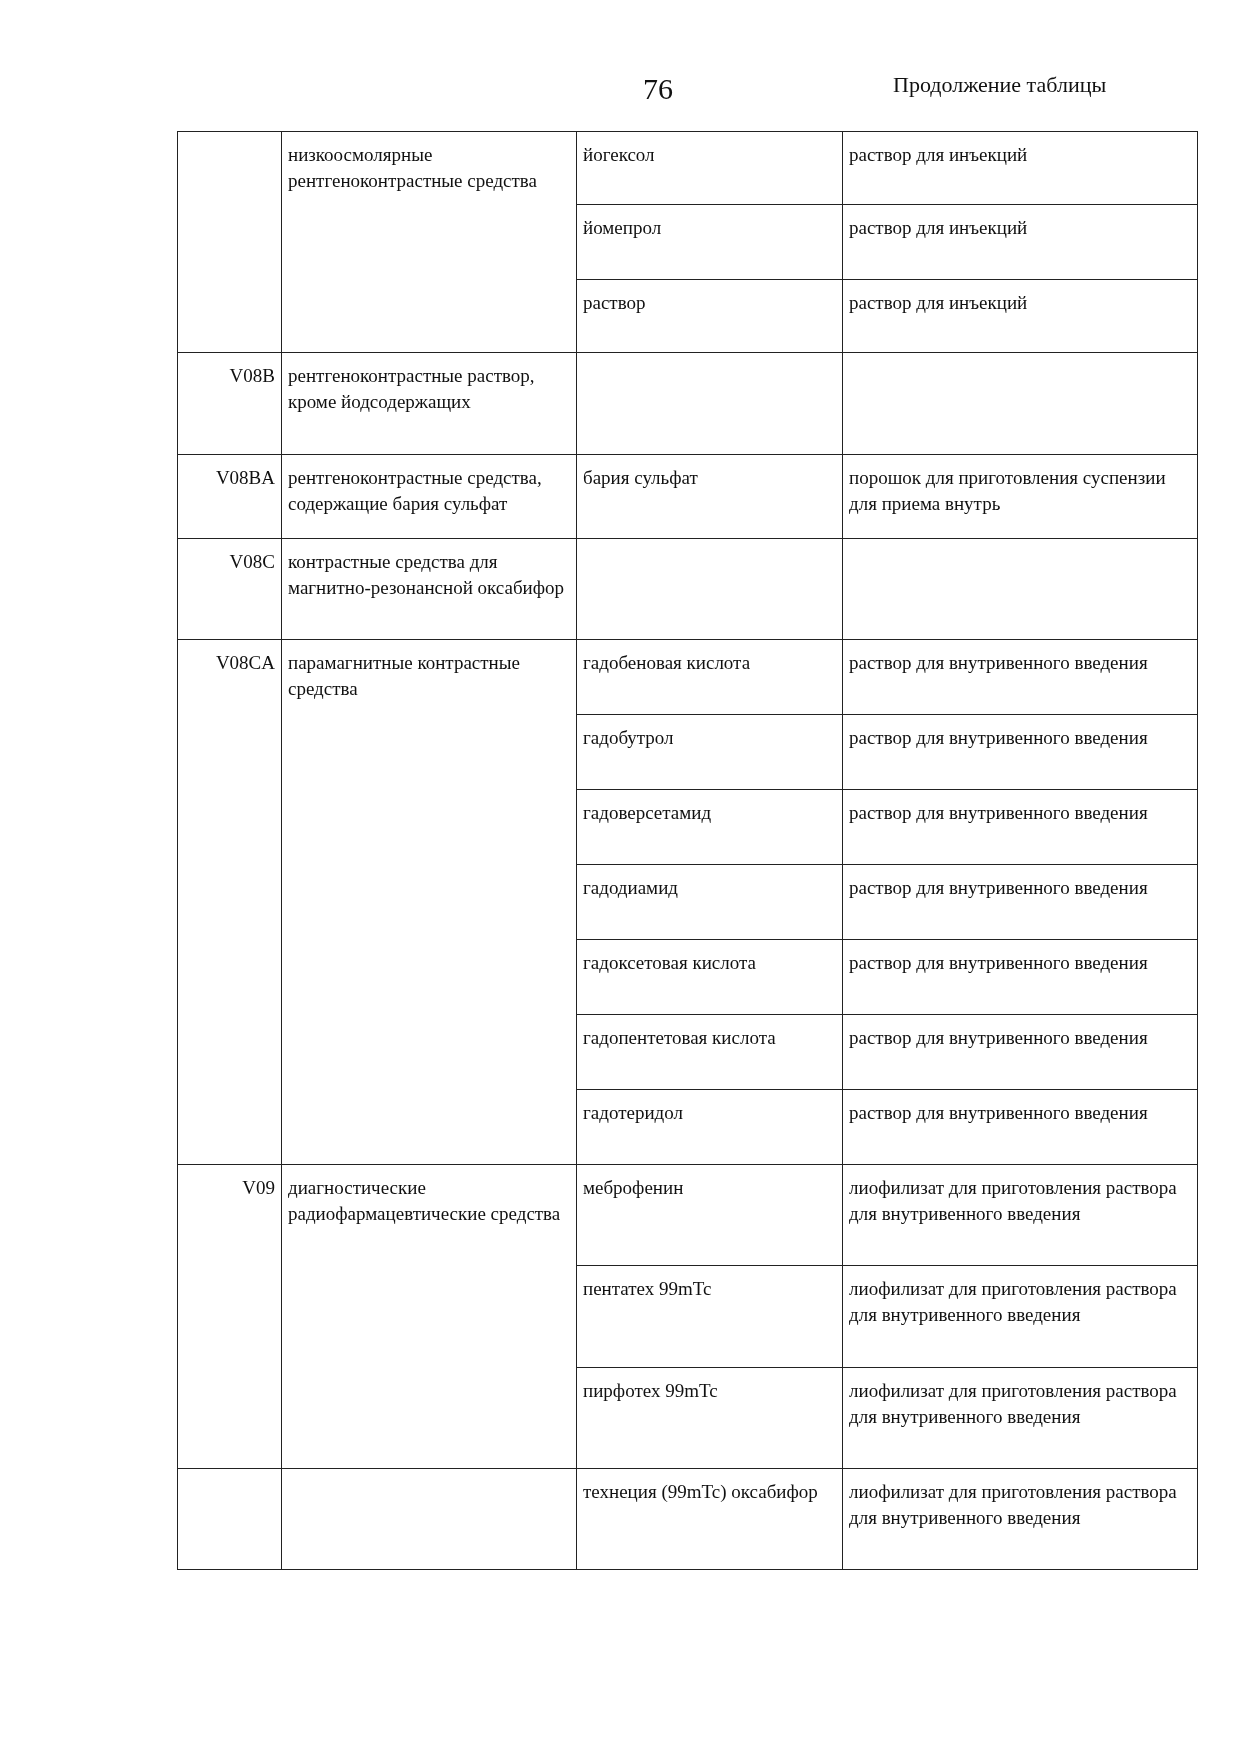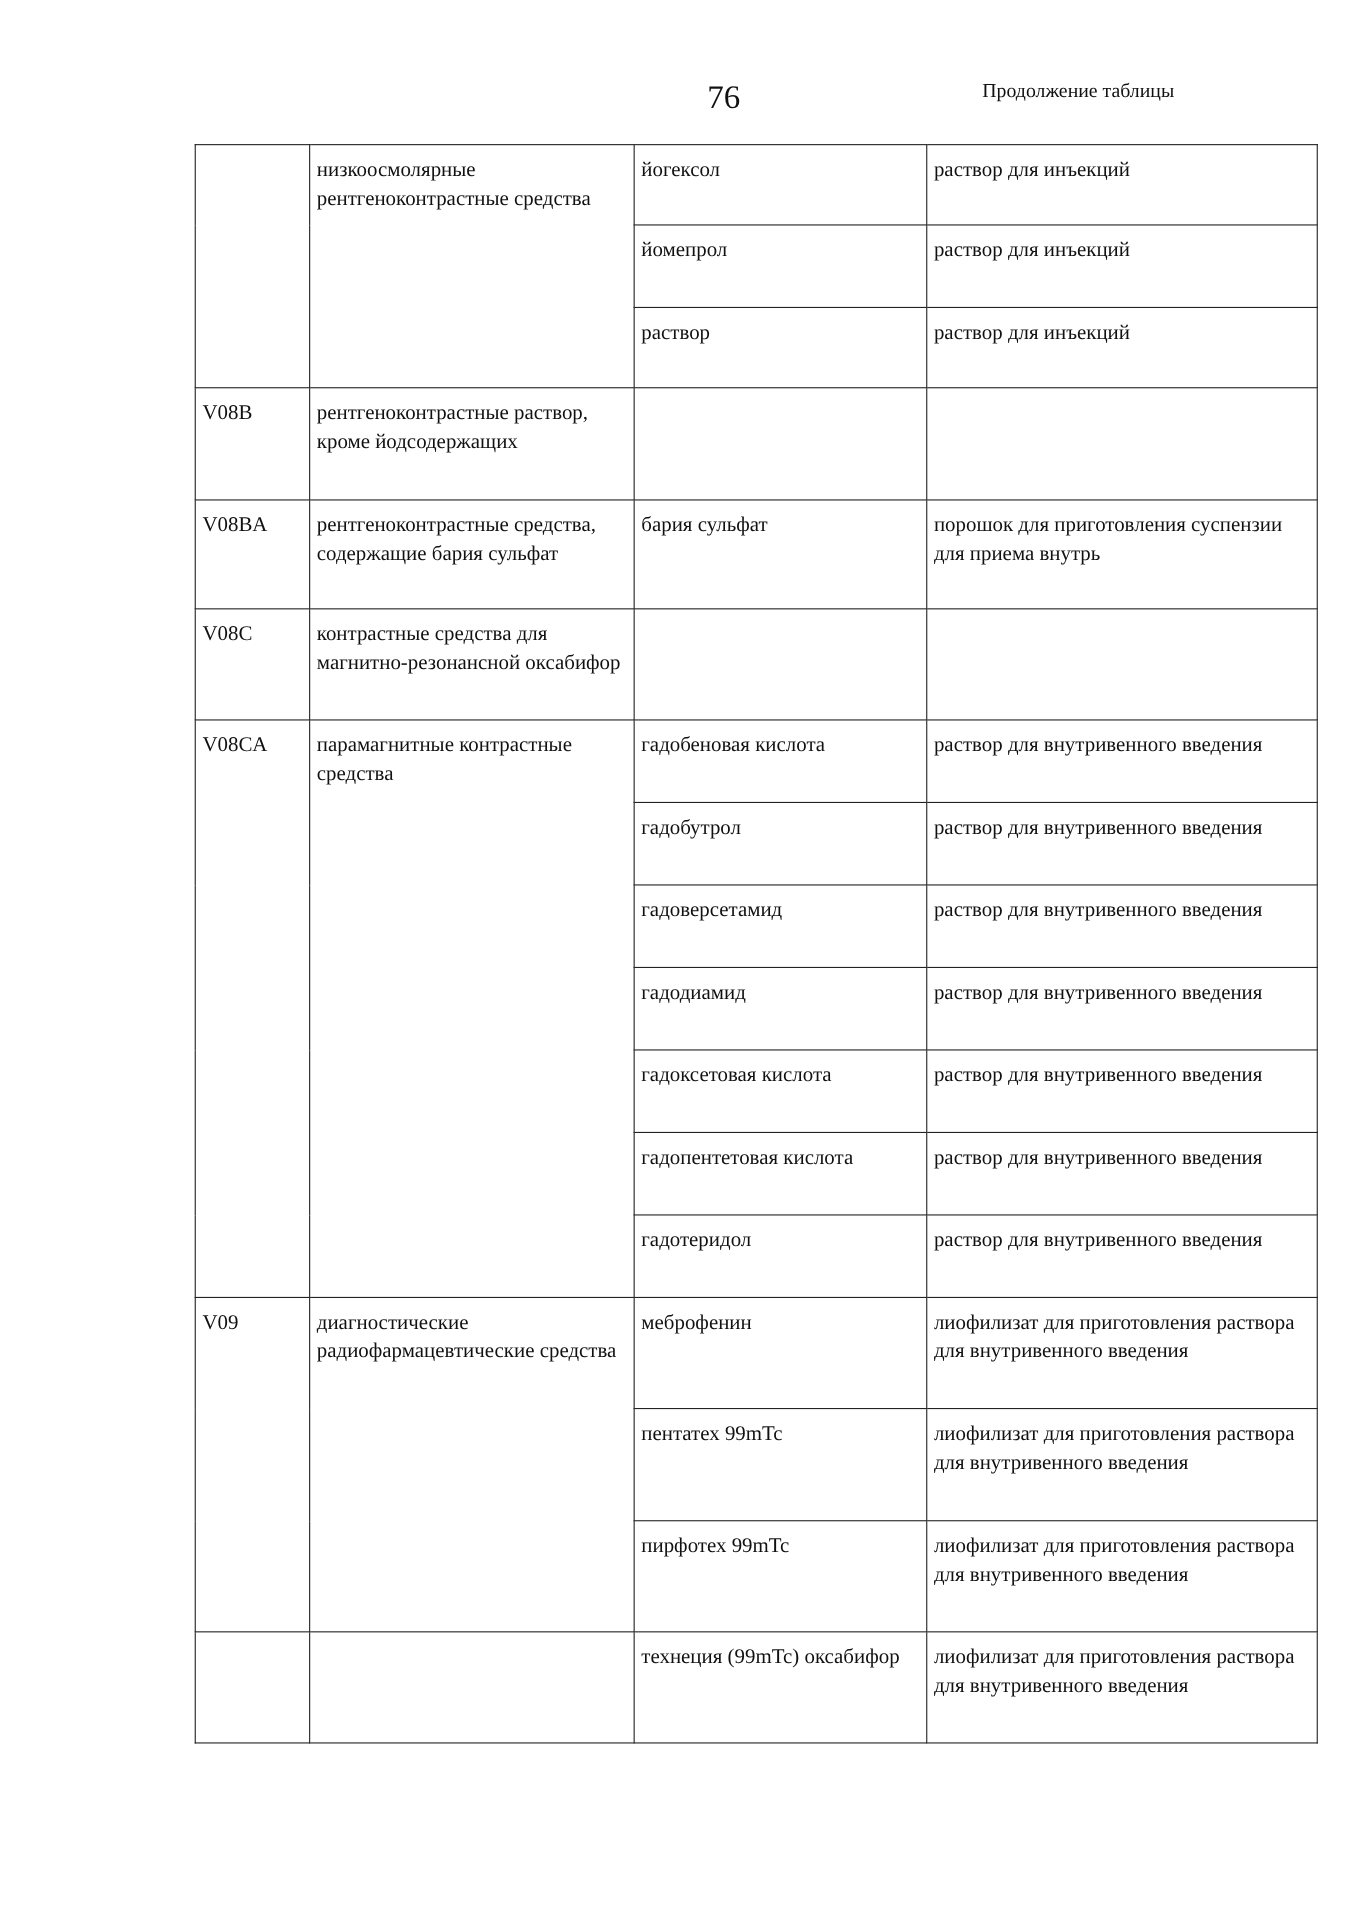--- a/index.html
+++ b/index.html
@@ -1,24 +1,24 @@
 <!DOCTYPE html>
 <html><head>
 <meta charset="utf-8">
 <style>
   html, body { margin: 0; padding: 0; background: #ffffff; }
   body { width: 1241px; height: 1754px; position: relative; overflow: hidden;
          font-family: "Liberation Serif", "DejaVu Serif", serif; color: #111; }
   .page-num { position: absolute; left: 643px; top: 72px; font-size: 30px; }
-  .cont { position: absolute; left: 893px; top: 72px; font-size: 18px; }
+  .cont { position: absolute; left: 893px; top: 72px; font-size: 22px; }
   table.drugs { position: absolute; left: 177px; top: 131px; width: 1020px;
         border-collapse: collapse; table-layout: fixed; }
   table.drugs td { border: 1.5px solid #222; vertical-align: top;
         font-size: 19px; line-height: 26px; padding: 10px 6px 6px 6px; }
-  td.code { text-align: left; padding-left: 2px; padding-right: 2px; }
+  td.code { text-align: right; padding-left: 2px; padding-right: 2px; }
   col.c1 { width: 104px; } col.c2 { width: 295px; } col.c3 { width: 266px; } col.c4 { width: 355px; }
 </style>
 </head>
 <body>
 
 <div class="page-num">76</div>
 <div class="cont">Продолжение таблицы</div>
 
 <table class="drugs">
   <colgroup>
@@ -41,21 +41,21 @@
     <tr style="height:73px">
       <td>раствор</td>
       <td>раствор для инъекций</td>
     </tr>
     <tr style="height:102px">
       <td class="code">V08B</td>
       <td>рентгеноконтрастные раствор, кроме йодсодержащих</td>
       <td></td>
       <td></td>
     </tr>
-    <tr style="height:99px">
+    <tr style="height:84px">
       <td class="code">V08BA</td>
       <td>рентгеноконтрастные средства, содержащие бария сульфат</td>
       <td>бария сульфат</td>
       <td>порошок для приготовления суспензии для приема внутрь</td>
     </tr>
     <tr style="height:101px">
       <td class="code">V08C</td>
       <td>контрастные средства для магнитно-резонансной оксабифор</td>
       <td></td>
       <td></td>

